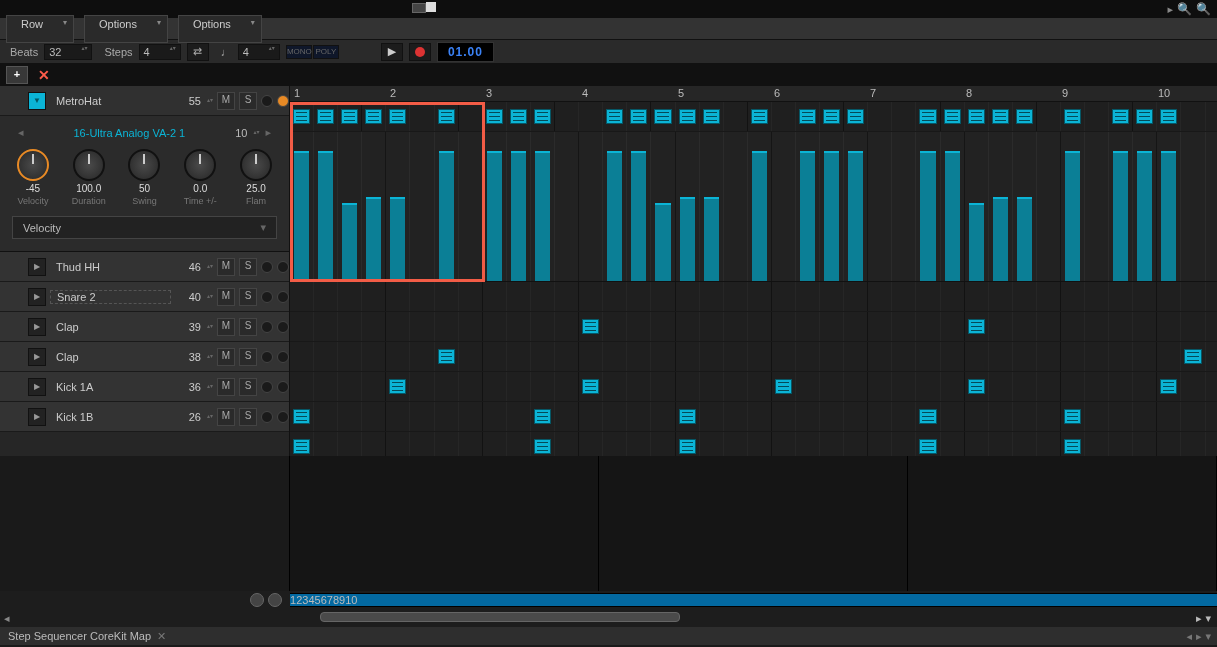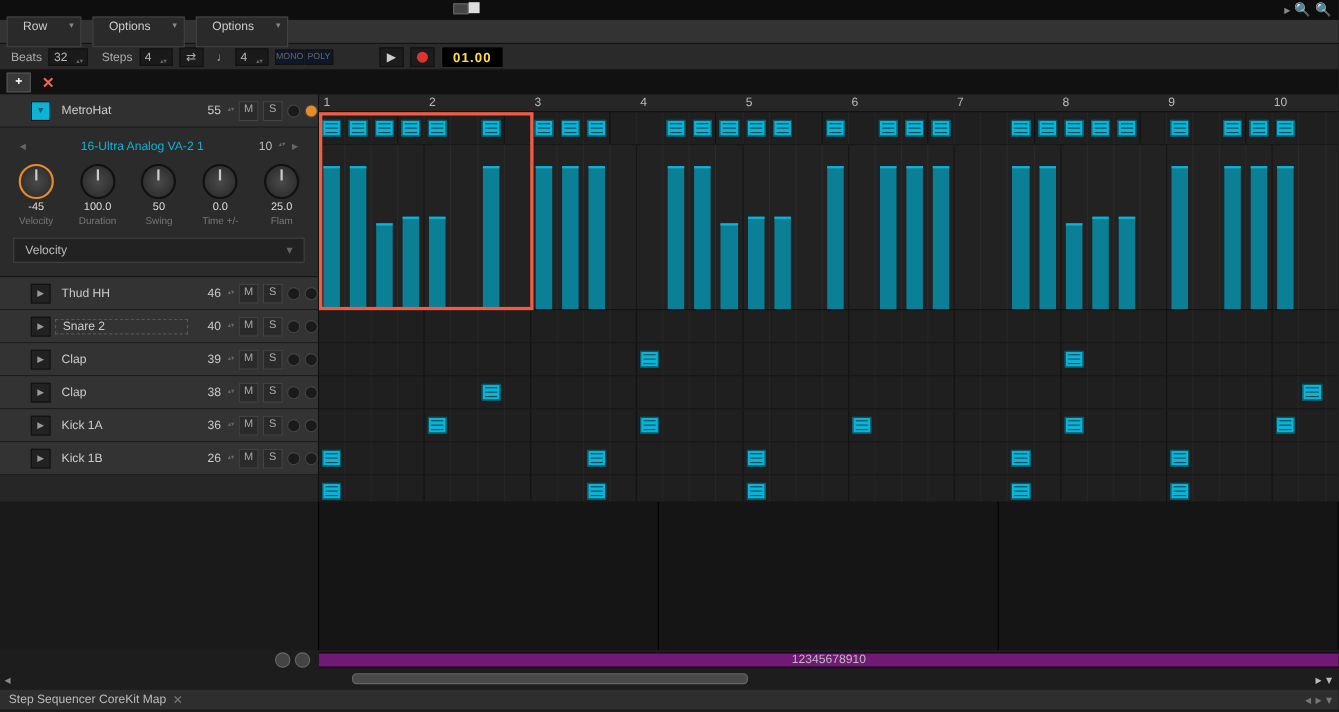--- a/index.html
+++ b/index.html
@@ -3,26 +3,26 @@
 <meta charset="utf-8">
 <style>
   * { margin:0; padding:0; box-sizing:border-box; font-family: "Segoe UI", Arial, sans-serif; font-size:11px; color:#bbb; user-select:none; }
   body { background:#1a1a1a; width:1217px; height:647px; position:relative; }
   .topdark { height:18px; background:#0e0e0e; position:relative; display:flex; align-items:center;}
   .menu-bar { height:22px; background:#333; display:flex; align-items:center; gap:10px; padding:0 6px; border-bottom:1px solid #111;}
   .menu-bar .dropdown { background:#2a2a2a; border:1px solid #444; padding:2px 30px 12px 14px; position:relative; color:#ccc; cursor:pointer;}
   .menu-bar .dropdown::after{ content:"▾"; position:absolute; right:6px; font-size:8px; color:#888;}
   .toolbar { height:24px; background:#2a2a2a; display:flex; align-items:center; padding:0 4px; gap:6px; border-bottom:1px solid #111;}
   .lbl{color:#aaa; margin-left:6px;}
-  .numbox{background:#1a1a1a; border:1px solid #111; padding:1px 4px; color:#ddd; display:flex; align-items:flex-end; gap:8px;}
+  .numbox{background:#1a1a1a; border:1px solid #111; padding:1px 4px; color:#ddd; display:flex; align-items:flex-start; gap:20px;}
   .numbox .arrows{display:flex; flex-direction:column; line-height:4px; font-size:6px; color:#666;}
   .iconbtn { width:22px; height:18px; background:#1c1c1c; border:1px solid #111; display:flex; align-items:center; justify-content:center; cursor:pointer;}
   .play{color:#ccc;}
   .rec{width:10px;height:10px;border-radius:50%;background:#d33;}
-  .timecode{background:#000; border:1px solid #333; color:#fde047; font-weight:700; padding:2px 10px; letter-spacing:1px; font-size:12px;}
+  .timecode{background:#000; border:1px solid #333; color:#3b82f6; font-weight:700; padding:2px 10px; letter-spacing:1px; font-size:12px;}
   .monopoly{display:flex; gap:1px;}
   .mp{width:26px;height:14px;background:#0f172a;border:1px solid #111;font-size:8px;text-align:center;line-height:12px;color:#666;}
 
   .workarea { display:flex; height:370px; background:#222; }
   .left-panel { width:290px; background:#262626; border-right:1px solid #111; position:relative;}
   .grid-area { flex:1; position:relative; overflow:hidden; background:#1f1f1f;}
   .tabbar { height:22px; background:#111; display:flex; align-items:center; padding:0 6px; gap:10px; }
   .plusbtn{width:22px;height:18px;background:#383838;border:1px solid #555;color:#fff;text-align:center;line-height:14px;font-weight:bold;cursor:pointer;}
   .closebtn{color:#ff5c4a;font-weight:bold;cursor:pointer;font-size:14px;}
 
@@ -76,21 +76,21 @@
   .lowerL{width:290px;background:#1a1a1a;border-right:1px solid #000;}
   .lowerR{flex:1;display:flex;}
   .clip{flex:1;border-right:1px solid #000;background:#151515;}
 
   .hscroll{height:18px;background:#1d1d1d;display:flex;align-items:center;position:relative;}
   .thumb{position:absolute;left:320px;width:360px;height:10px;background:#4a4a4a;border:1px solid #666;border-radius:4px;top:3px;}
   .footer-tab{height:18px;background:#2e2e2e;display:flex;align-items:center;padding:0 8px;color:#999;position:relative;}
   .zoom-icons{position:absolute;right:6px;display:flex;gap:4px;}
   .magnifier{font-size:12px;color:#888;}
   .ar{position:absolute;left:4px;color:#888;}
-  .ruler2{height:14px;background:#701a75;border-top:1px solid #000;border-bottom:1px solid #000;position:relative;font-size:9px;color:#888;text-align:center;}
+  .ruler2{height:14px;background:#0369a1;border-top:1px solid #000;border-bottom:1px solid #000;position:relative;font-size:9px;color:#888;}
   .miniglobe{width:14px;height:14px;border-radius:50%;background:#444;border:1px solid #666;}
   .snap{position:absolute;left:426px;top:2px;width:10px;height:10px;background:#ddd;}
   .topctrls{position:absolute;right:6px;top:2px;display:flex;gap:4px;align-items:center;}
 </style>
 </head>
 <body>
 
 <div class="topdark">
   <div style="position:absolute;left:412px;top:3px;width:14px;height:10px;background:#444;border:1px solid #666;"></div>
   <span class="snap"></span>

